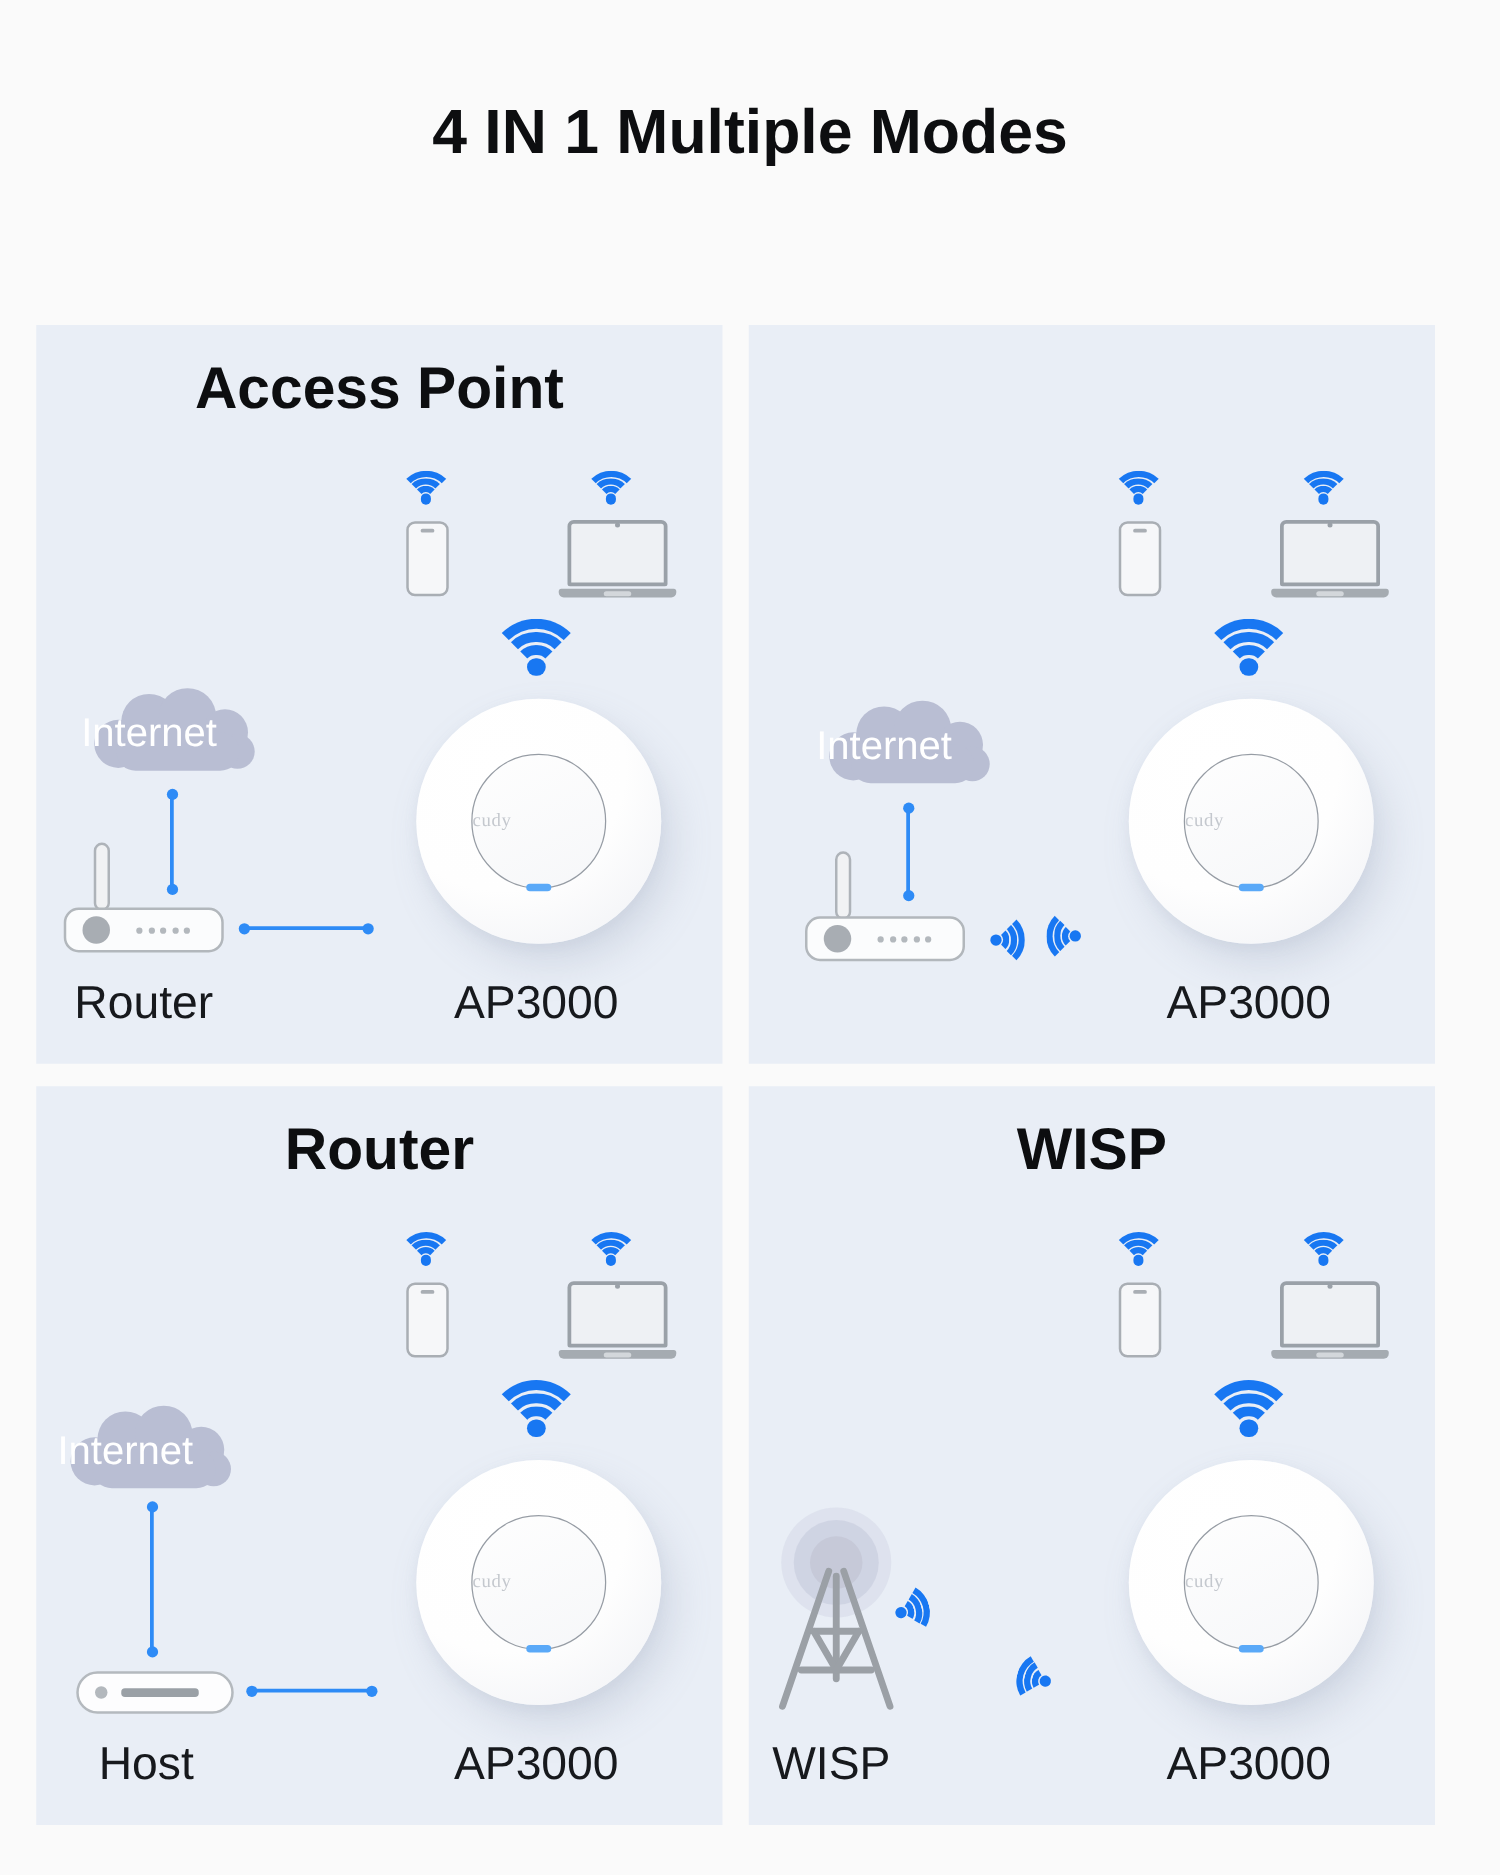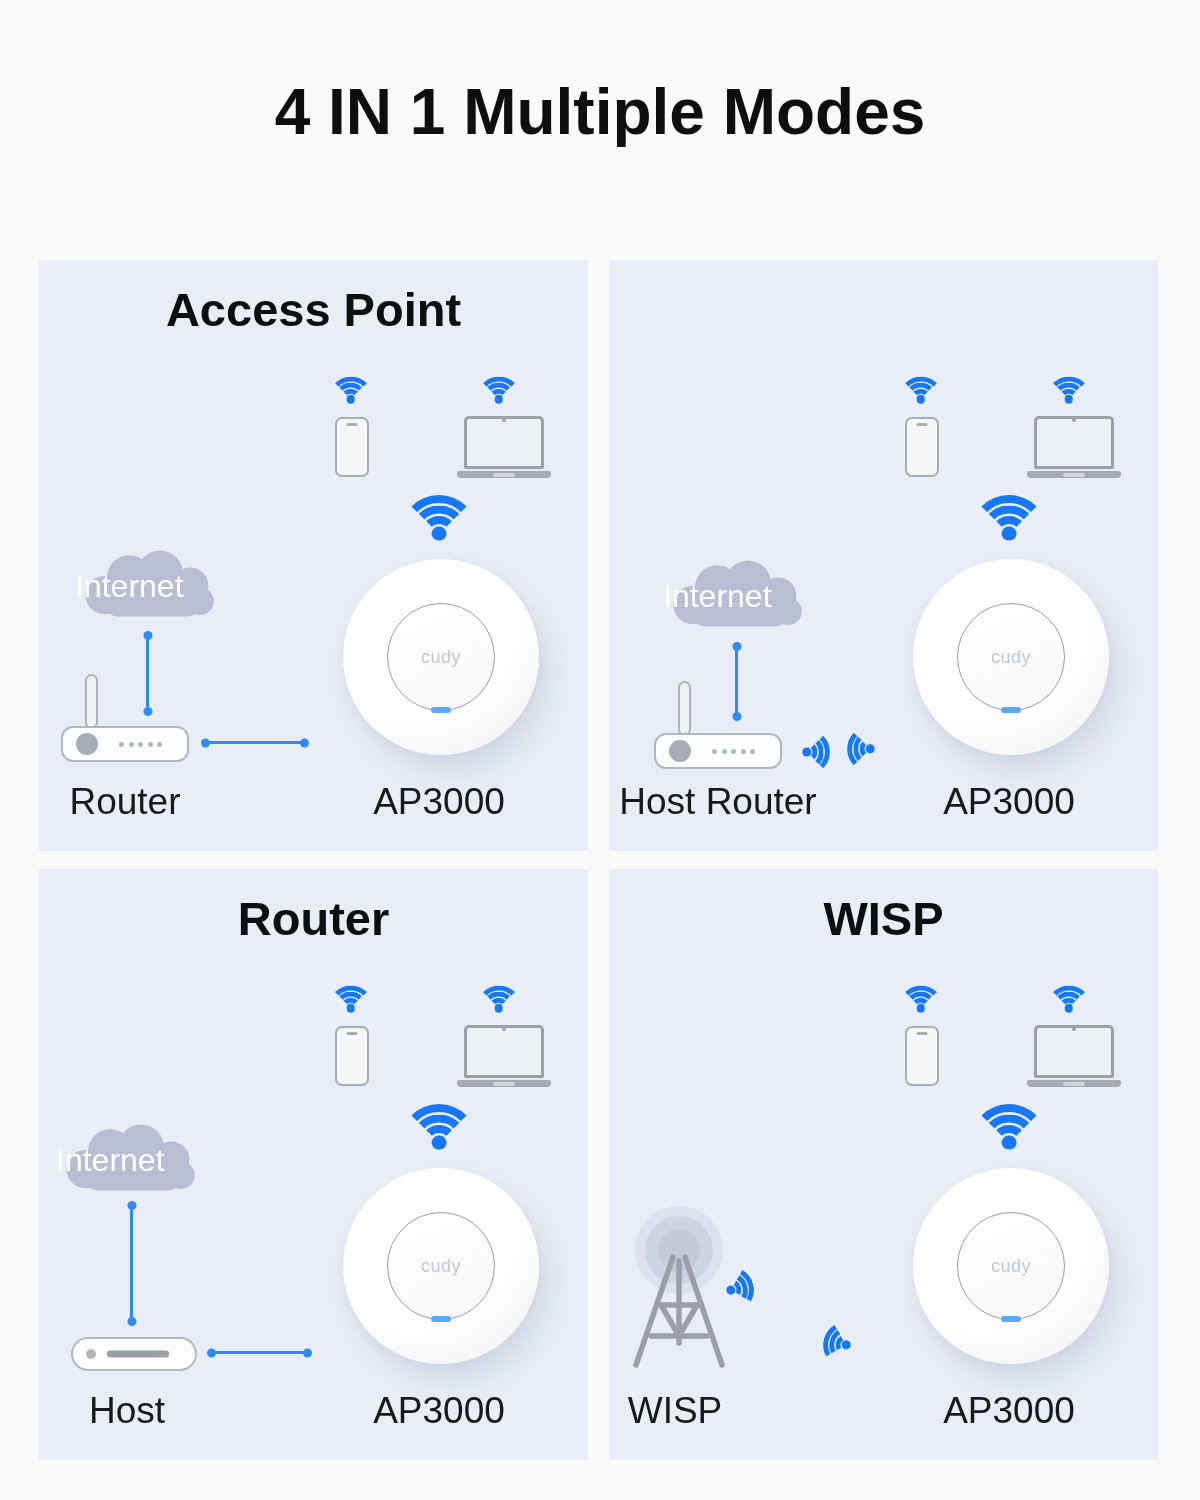--- a/index.html
+++ b/index.html
@@ -5,25 +5,25 @@
   * { box-sizing: border-box; margin: 0; padding: 0; }
   html,body { width:1200px; height:1500px; }
   body {
     position: relative;
     background: var(--page-bg, #fafafa);
     font-family: "Liberation Sans", sans-serif;
     overflow: hidden;
   }
   .main-title {
     position: absolute; top: 80px; left: 0; width: 1200px;
-    text-align: center; font-size: 64px; font-weight: bold; line-height: 1;
+    text-align: center; font-size: 50px; font-weight: bold; line-height: 1;
     color: var(--title-color, #0d0e10); letter-spacing: 0;
   }
   .grid {
-    position: absolute; left: 39px; top: 260px;
+    position: absolute; left: 29px; top: 260px;
     display: grid; grid-template-columns: 549px 549px; grid-template-rows: 591px 591px;
     gap: 18px 21px;
   }
   .panel { position: relative; width: 549px; height: 591px; background: var(--panel-bg, #e9eef6); }
   .panel-title {
     position: absolute; top: 24px; left: 0; right: 0; text-align: center;
     font-size: 47px; font-weight: bold; line-height: 1.1; color: var(--title-color, #0d0e10);
   }
 
   
@@ -78,21 +78,21 @@
     background: radial-gradient(circle at 35% 28%, #ffffff 0%, #fefefe 52%, #f3f4f7 86%, #ebedf1 100%);
     box-shadow: 10px 16px 30px rgba(145,155,178,0.25), 0 4px 10px rgba(150,160,180,0.10);
   }
   .ap .inner {
     position: absolute; left: 50%; top: 50%; transform: translate(-50%,-50%);
     width: 108px; height: 108px; border-radius: 50%;
     border: 1.5px solid #969ca4; background: linear-gradient(155deg, #fefefe, #f6f7f9);
   }
   .ap .brand {
     position: absolute; left: 0; right: 0; top: 50%; transform: translateY(-50%);
-    text-align: center; font-size: 18px; letter-spacing: 0.5px; color: #c4c8ce;
+    text-align: left; font-size: 15px; letter-spacing: 0.5px; color: #c4c8ce; font-family: Liberation Serif, serif;
   }
   .ap .led {
     position: absolute; left: 50%; bottom: -3px; transform: translateX(-50%); display: block;
     width: 20px; height: 6px; border-radius: 3px; background: var(--led-blue, #5aa9f8);
   }
 
   
   .cloud { position: absolute; width: 150px; height: 73px; color: var(--cloud-fill, #b9bed3); }
   .cloud svg { position: absolute; inset: 0; width: 100%; height: 100%; }
   .cloud .cl-label {
@@ -306,21 +306,20 @@
         <i class="a a2"></i>
         <i class="a a1"></i>
         <i class="wdot"></i>
       </span>
     <div class="ap">
       <div class="inner">
         <span class="brand">cudy</span>
         <i class="led"></i>
       </div>
     </div>
-    <div class="dlabel dl-left">Host Router</div>
     <div class="dlabel dl-right">AP3000</div>
   </section>
 
   <section class="panel p-rt">
     <h2 class="panel-title">Router</h2>
     <span class="wifi phone-wifi">
         <i class="a a3"></i>
         <i class="a a2"></i>
         <i class="a a1"></i>
         <i class="wdot"></i>

